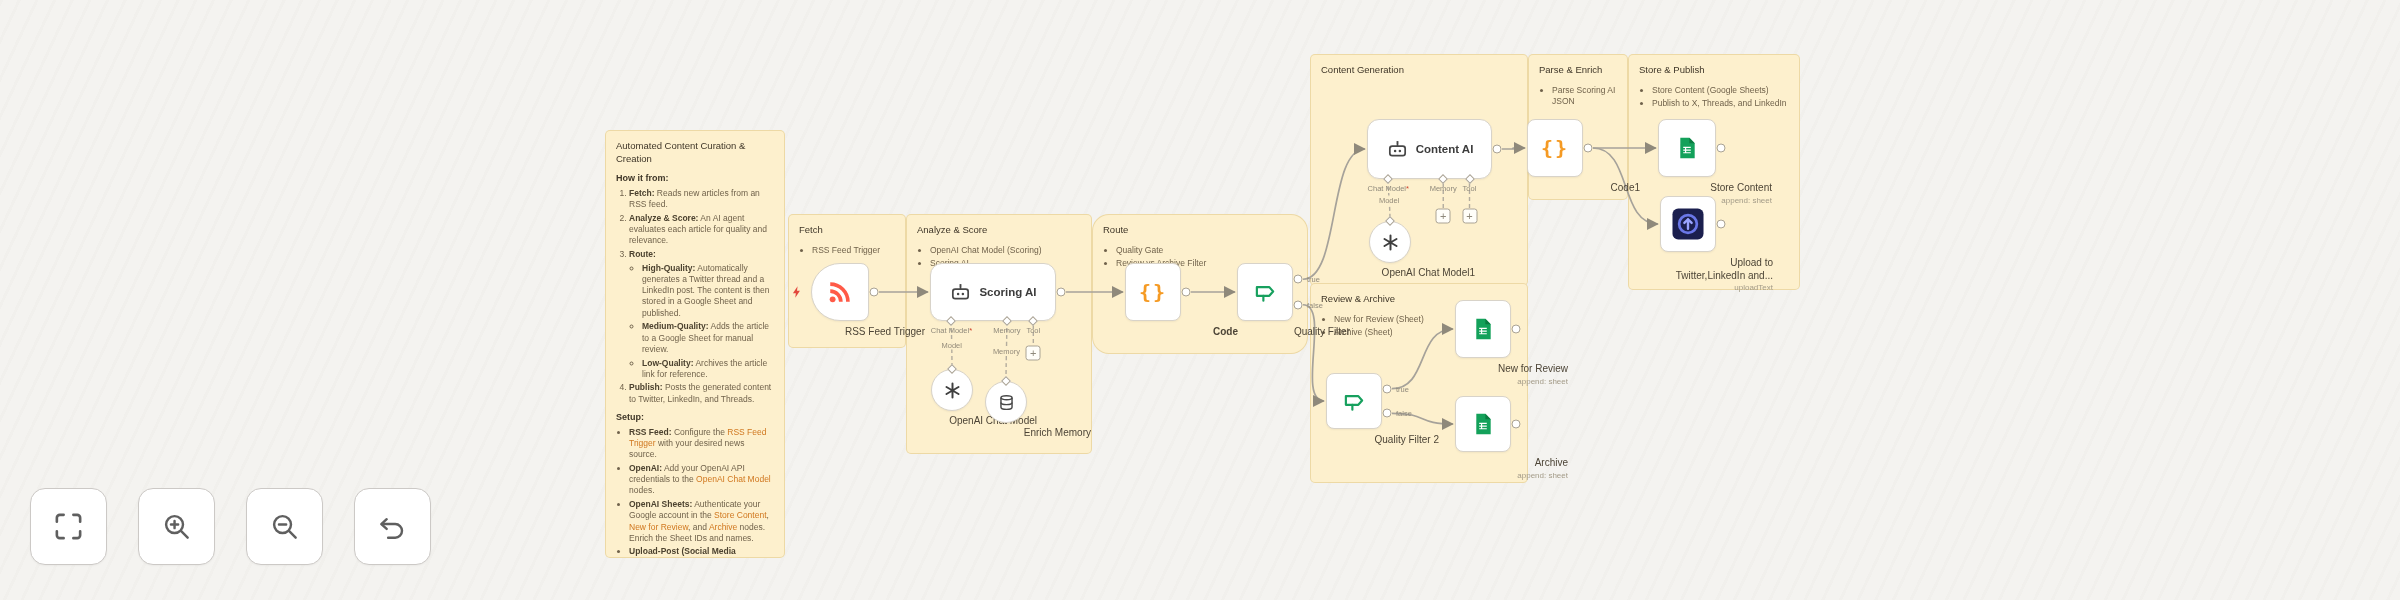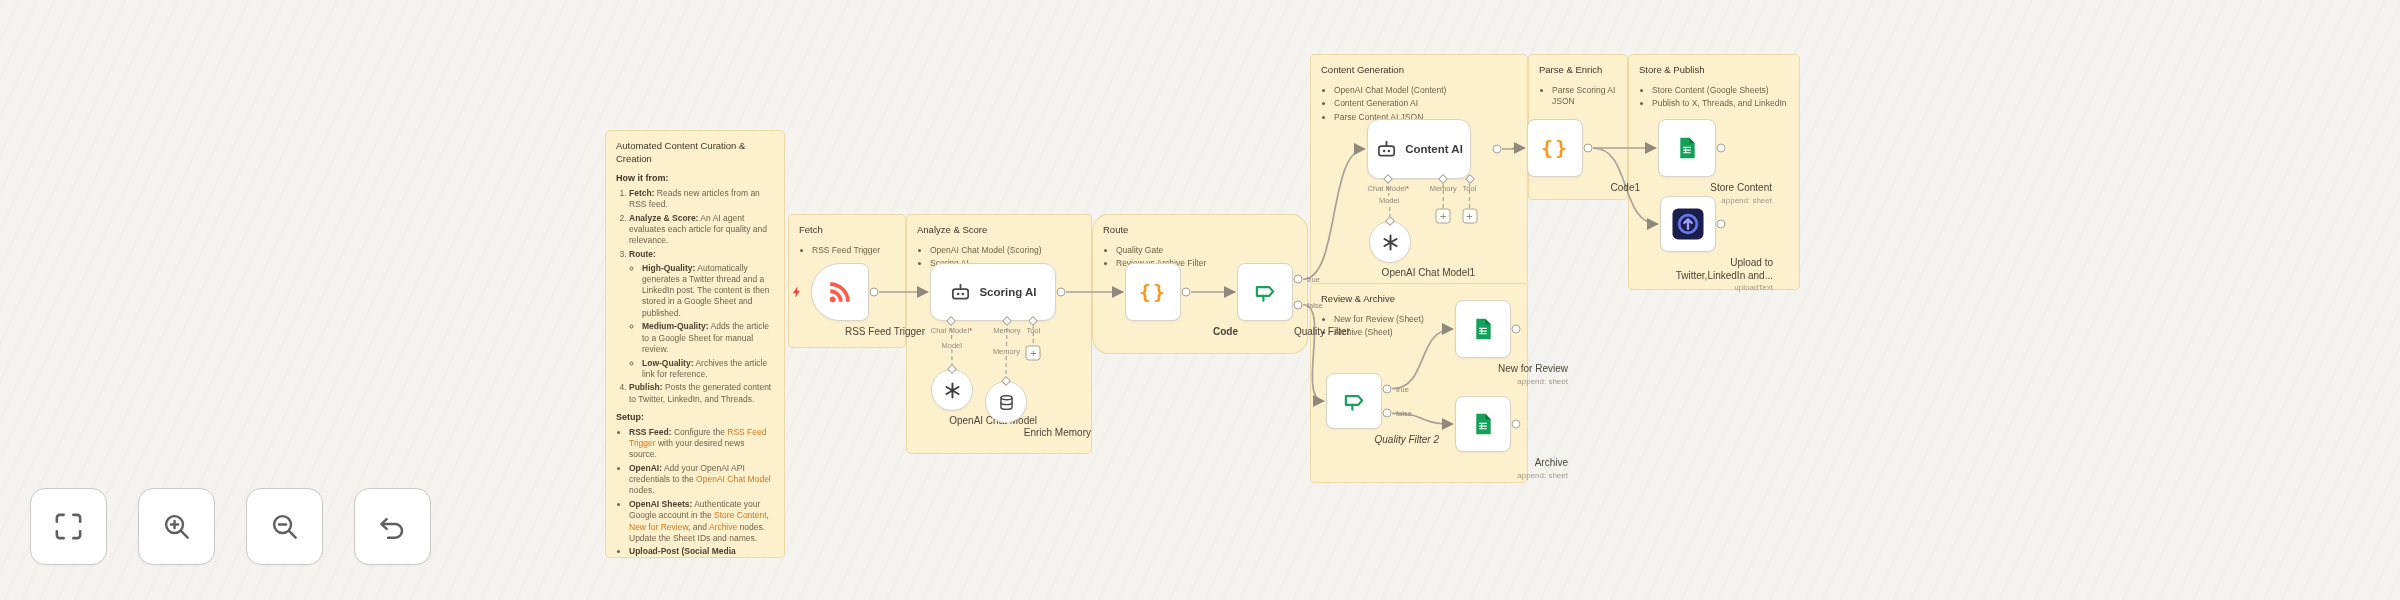--- a/index.html
+++ b/index.html
@@ -57,21 +57,21 @@
               <li><span class="b">High-Quality:</span><span> Automatically generates a Twitter thread and a LinkedIn post. The content is then stored in a Google Sheet and published.</span></li>
               <li><span class="b">Medium-Quality:</span><span> Adds the article to a Google Sheet for manual review.</span></li>
               <li><span class="b">Low-Quality:</span><span> Archives the article link for reference.</span></li>
             </ul></li>
           <li><span class="b">Publish:</span><span> Posts the generated content to Twitter, LinkedIn, and Threads.</span></li>
         </ol>
         <div class="st-h">Setup:</div>
         <ul>
           <li><span class="b">RSS Feed:</span><span> Configure the </span><span class="lnk">RSS Feed Trigger</span><span> with your desired news source.</span></li>
           <li><span class="b">OpenAI:</span><span> Add your OpenAI API credentials to the </span><span class="lnk">OpenAI Chat Model</span><span> nodes.</span></li>
-          <li><span class="b">OpenAI Sheets:</span><span> Authenticate your Google account in the </span><span class="lnk">Store Content</span><span>, </span><span class="lnk">New for Review</span><span>, and </span><span class="lnk">Archive</span><span> nodes. Update the Sheet IDs and names.</span></li>
+          <li><span class="b">OpenAI Sheets:</span><span> Authenticate your Google account in the </span><span class="lnk">Store Content</span><span>, </span><span class="lnk">New for Review</span><span>, and </span><span class="lnk">Archive</span><span> nodes. Enrich the Sheet IDs and names.</span></li>
           <li><span class="b">Upload-Post (Social Media Publishing):</span></li>
         </ul>
       </div>
       <div class="sticky" style="left: 788px; top: 214px; width: 118px; height: 134px;">
         <div class="st-title">Fetch</div>
         <ul>
           <li><span>RSS Feed Trigger</span></li>
         </ul>
       </div>
       <div class="sticky" style="left: 906px; top: 214px; width: 186px; height: 240px;">
@@ -83,25 +83,20 @@
       </div>
       <div class="sticky" style="left: 1092px; top: 214px; width: 216px; height: 140px; border-radius: 17px;">
         <div class="st-title">Route</div>
         <ul>
           <li><span>Quality Gate</span></li>
           <li><span>Review vs Archive Filter</span></li>
         </ul>
       </div>
       <div class="sticky" style="left: 1310px; top: 54px; width: 218px; height: 232px;">
         <div class="st-title">Content Generation</div>
-        <ul>
-          <li><span>OpenAI Chat Model (Content)</span></li>
-          <li><span>Content Generation AI</span></li>
-          <li><span>Parse Content AI JSON</span></li>
-        </ul>
       </div>
       <div class="sticky" style="left: 1528px; top: 54px; width: 100px; height: 146px;">
         <div class="st-title">Parse &amp; Enrich</div>
         <ul>
           <li><span>Parse Scoring AI JSON</span></li>
         </ul>
       </div>
       <div class="sticky" style="left: 1628px; top: 54px; width: 172px; height: 236px;">
         <div class="st-title">Store &amp; Publish</div>
         <ul>
@@ -191,21 +186,21 @@
             <path d="M4.5 7.5h11.5l3.5 4-3.5 4H4.5z"></path>
             <path d="M10.5 15.5v4.5"></path>
           </svg>
         </div>
       </div>
       <div class="oport" style="left: 1298px; top: 279.24px;"></div>
       <div class="out-label" style="left: 1307px; top: 275.24px;">true</div>
       <div class="oport" style="left: 1298px; top: 304.76px;"></div>
       <div class="out-label" style="left: 1307px; top: 300.76px;">false</div>
       <div class="nlabel" style="left: 1180px; top: 326px;">Quality Filter</div>
-      <div class="node agent" style="left: 1367px; top: 119px; width: 104px; height: 60px;">
+      <div class="node agent" style="left: 1367px; top: 119px; width: 125px; height: 60px;">
         <div class="ic" style="">
           <svg width="23" height="23" viewBox="0 0 24 24" fill="none" stroke="#474747" stroke-width="1.8" stroke-linecap="round">
             <rect x="4" y="8.5" width="16" height="10" rx="2.5"></rect>
             <circle cx="9.5" cy="13.5" r="1.3" fill="#474747" stroke="none"></circle>
             <circle cx="14.5" cy="13.5" r="1.3" fill="#474747" stroke="none"></circle>
             <path d="M12 8.5V5.5"></path>
             <circle cx="12" cy="4.3" r="1.2" fill="#474747" stroke="none"></circle>
           </svg>
         </div>
         <div class="agent-label" style="">Content AI</div>
@@ -256,21 +251,21 @@
           <svg width="26" height="26" viewBox="0 0 24 24" fill="none" stroke="#17a05e" stroke-width="2" stroke-linejoin="round" stroke-linecap="round">
             <path d="M4.5 7.5h11.5l3.5 4-3.5 4H4.5z"></path>
             <path d="M10.5 15.5v4.5"></path>
           </svg>
         </div>
       </div>
       <div class="oport" style="left: 1387px; top: 388.68px;"></div>
       <div class="out-label" style="left: 1396px; top: 384.68px;">true</div>
       <div class="oport" style="left: 1387px; top: 413.32px;"></div>
       <div class="out-label" style="left: 1396px; top: 409.32px;">false</div>
-      <div class="nlabel" style="left: 1269px; top: 434px; font-style: italic;">Quality Filter 2</div>
+      <div class="nlabel" style="left: 1269px; top: 434px;">Quality Filter 2</div>
       <div class="node " style="left: 1455px; top: 300px; width: 56px; height: 58px;">
         <div class="ic" style="">
           <svg width="26" height="26" viewBox="0 0 24 24">
             <path d="M5.8 2.6h8.4l4.9 4.9v13.9H5.8z" fill="#13a15a"></path>
             <path d="M14.2 2.6l4.9 4.9h-4.9z" fill="#0b7a41"></path>
             <g stroke="#fff" stroke-width="1.1" fill="none">
               <path d="M8.5 11.4h7M8.5 13.9h7M8.5 16.4h7M10.7 11.4v5"></path>
             </g>
           </svg>
         </div>

